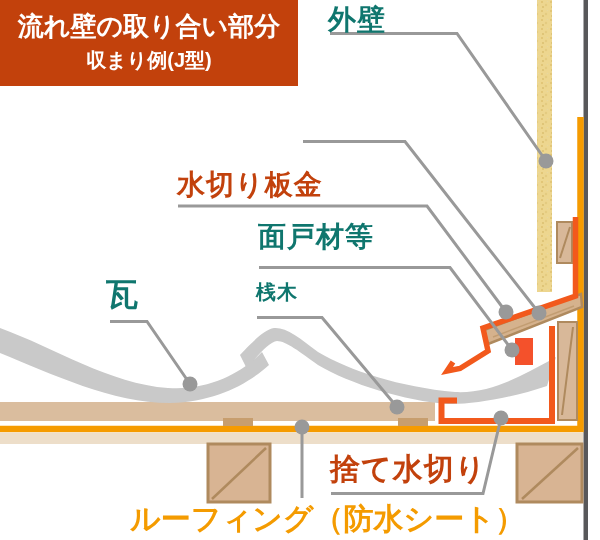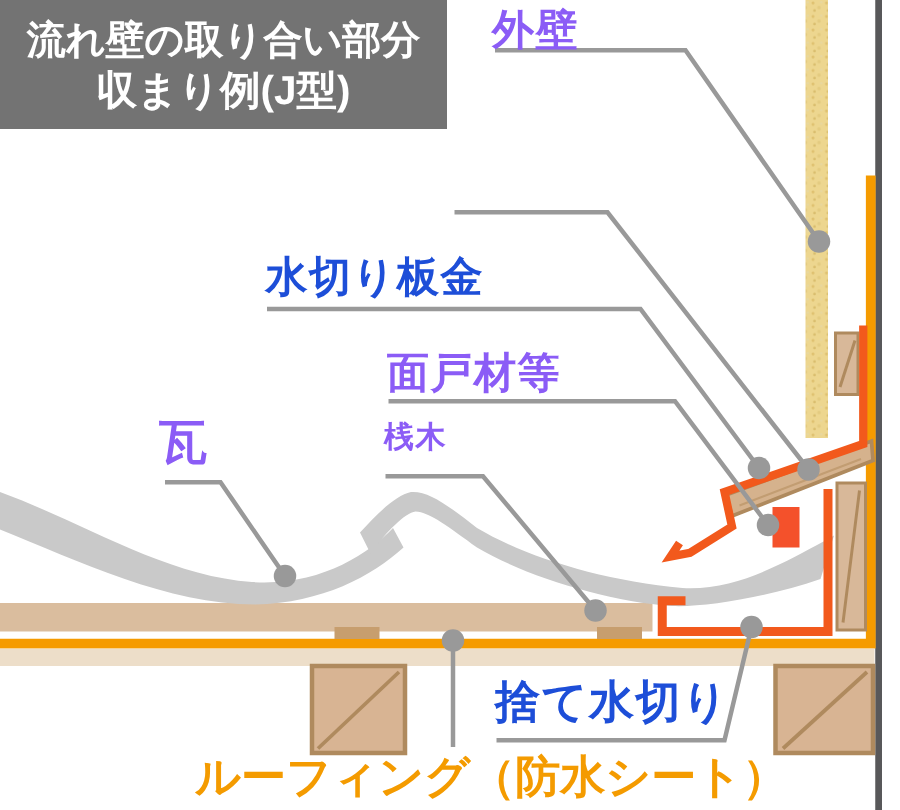--- a/index.html
+++ b/index.html
@@ -2,32 +2,32 @@
 <html><head>
 <meta charset="utf-8">
 <style>
   html,body{margin:0;padding:0;background:#ffffff;}
   #stage{
     position:relative;width:600px;height:540px;overflow:hidden;background:#ffffff;
     font-family:"Liberation Sans","DejaVu Sans",sans-serif;
   }
   #diagram-svg{position:absolute;left:0;top:0;}
   .label{
-    position:absolute;font-weight:bold;color:#8b5cf6;white-space:nowrap;
+    position:absolute;font-weight:bold;color:#0f766e;white-space:nowrap;
     letter-spacing:1px;line-height:1.1;
   }
-  .label.orange{color:#1d4ed8;}
+  .label.orange{color:#c2410c;}
   .label.yellow-orange{color:#f49b00;}
   #title-box{
-    position:absolute;left:0;top:0;width:298px;height:86px;background:#737373;
+    position:absolute;left:0;top:0;width:298px;height:86px;background:#c2410c;
     display:flex;flex-direction:column;align-items:center;justify-content:center;
     color:#ffffff;font-weight:bold;text-align:center;
   }
   #title-box .t1{font-size:26px;line-height:34px;}
-  #title-box .t2{font-size:27px;line-height:34px;}
+  #title-box .t2{font-size:20px;line-height:34px;}
 </style>
 </head>
 <body>
 
 <div id="stage">
 
   <svg id="diagram-svg" width="600" height="540" viewBox="0 0 600 540">
     <defs>
       <pattern id="sand" width="9" height="9" patternUnits="userSpaceOnUse">
         <rect width="9" height="9" fill="#edd68f"></rect>
@@ -109,19 +109,19 @@
     </g>
   </svg>
 
   <div id="title-box">
     <div class="t1">流れ壁の取り合い部分</div>
     <div class="t2">収まり例(J型)</div>
   </div>
 
   <div class="label" style="left:328px;top:5px;font-size:28px;">外壁</div>
   <div class="label orange" style="left:177px;top:170px;font-size:28px;">水切り板金</div>
-  <div class="label" style="left:258px;top:234px;font-size:28px;">面戸材等</div>
+  <div class="label" style="left:258px;top:222px;font-size:28px;">面戸材等</div>
   <div class="label" style="left:256px;top:281px;font-size:20px;">桟木</div>
   <div class="label" style="left:106px;top:277px;font-size:32px;">瓦</div>
   <div class="label orange" style="left:330px;top:452px;font-size:30px;">捨て水切り</div>
   <div class="label yellow-orange" style="left:130px;top:502px;font-size:30px;letter-spacing:0;">ルーフィング（防水シート）</div>
 
 </div>
 
 </body></html>

